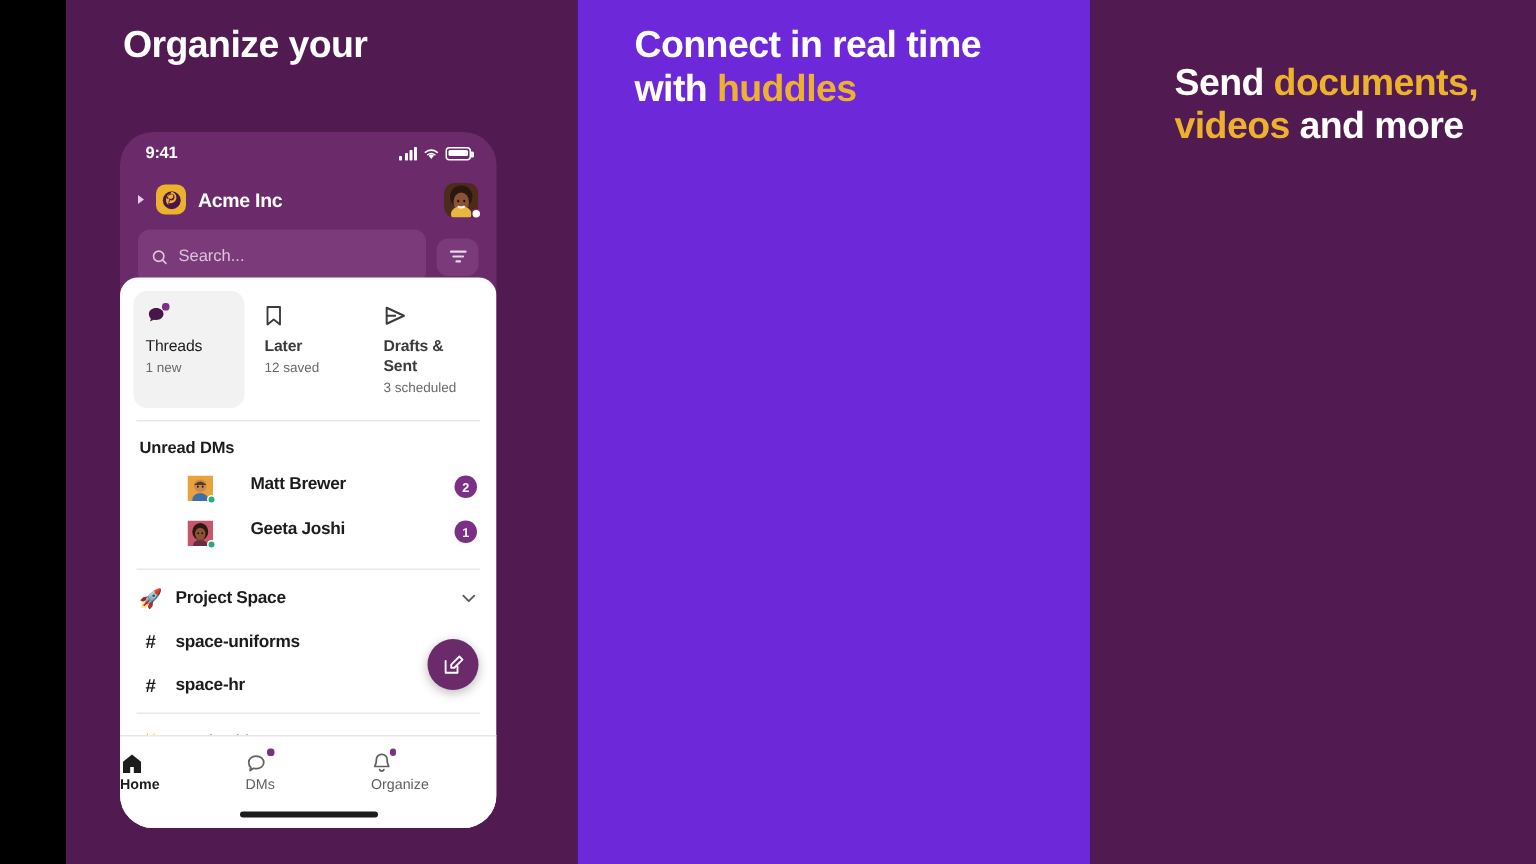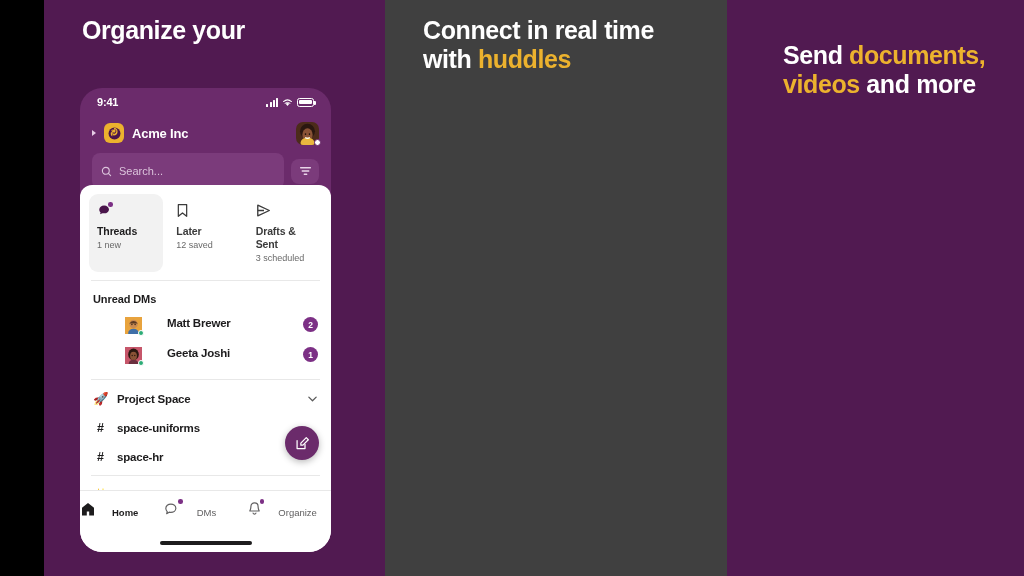--- a/index.html
+++ b/index.html
@@ -12,21 +12,21 @@
   }
   .stage { position: relative; width: 1024px; height: 576px; display: flex; background:#000;padding-left:44px; }
 
   .panel {
     position: relative;
     width: 341px; height: 576px;
     background: #511A51;
     overflow: hidden;
     flex: 0 0 auto;
   }
-  .panel.mid { width: 342px; background:#404040; }
+  .panel.mid { width: 342px; background:#6d28d9; }
 
   
   .headline {
     position: absolute; left: 38px; top: 16px; right: 20px;
     font-size: 25px; line-height: 29px; font-weight: 700;
     color: #FFFFFF; letter-spacing: -0.4px;
   }
   .headline .hl { color: #ECB22E; }
   .panel.p3 .headline { left: 56px; margin-top: 25px; }
 
@@ -68,21 +68,21 @@
   .search-box .mag { width:11px;height:11px; flex:0 0 auto; }
   .search-ph { color:#DCC4DC; font-size:11px; }
   .filter-btn { width:28px;height:25px;border-radius:8px;background:#7B3B7B;display:flex;align-items:center;justify-content:center;flex:0 0 auto; }
 
   .p1-sheet { position:absolute; left:0; right:0; top:97px; bottom:0; background:#fff; border-radius:12px 12px 0 0; overflow:hidden; }
 
   .tiles { display:flex; gap:5px; padding:9px 9px 8px 9px; }
   .tile { flex:1; border-radius:9px; padding:8px 8px 9px 8px; min-height:62px; }
   .tile.active { background:#F2F2F2; }
   .tile .ico { height:16px; margin-bottom:7px; display:flex; align-items:center; position:relative; }
-  .tile .t-name { font-size:10.5px; font-weight:700; color:#1D1C1D; letter-spacing:-0.1px; line-height:13px; }
+  .tile .t-name { font-size:10.5px; font-weight:400; color:#1D1C1D; letter-spacing:-0.1px; line-height:13px; }
   .tile .t-sub { font-size:9px; color:#696969; margin-top:2px; }
   .tile.dim .t-name { color:#3B3B3B; font-weight:600;}
   .tile .badge-dot { position:absolute; width:4.5px;height:4.5px;border-radius:50%;background:#7C3085; top:0px; left:11px;}
 
   .divider { height:1px; background:#E8E8E8; margin:0 11px; }
 
   .sec-title { font-size:11px; font-weight:700; color:#1D1C1D; padding:12px 13px 7px 13px; letter-spacing:-0.1px;}
 
   .dm-row { display:flex; align-items:flex-start; gap:25px; padding:5px 13px; height:30px;margin-left:32px; }
   .dm-av { width:17px;height:17px;border-radius:5px;flex:0 0 auto;position:relative;overflow:visible; }
@@ -96,21 +96,21 @@
   .ch-name { flex:1; font-size:11.5px; font-weight:700; color:#1D1C1D; letter-spacing:-0.2px; }
   .ch-name.muted { font-weight:400; color:#4A4A4A; }
   .chev { width:11px;height:11px; flex:0 0 auto;}
 
   .fab { position:absolute; right:12px; bottom:92px; width:34px;height:34px;border-radius:50%;
      background:#6B2B6B; display:flex;align-items:center;justify-content:center;
      box-shadow:0 2px 7px rgba(0,0,0,.28); }
 
   .tabbar { position:absolute; left:0;right:0;bottom:0; height:62px; background:#fff;
      border-top:1px solid #E8E8E8; display:flex; align-items:flex-start; padding-top:9px; }
-  .tab { flex:1; display:flex; flex-direction:row; align-items:flex-end; gap:16px; }
+  .tab { flex:1; display:flex; flex-direction:column; align-items:flex-start; gap:0; }
   .tab .ti { height:18px; display:flex; align-items:center; position:relative; }
   .tab .tl { font-size:9.5px; color:#616061; }
   .tab.sel .tl { color:#1D1C1D; font-weight:700; }
   .tab .ndot { position:absolute; width:4.5px;height:4.5px;border-radius:50%;background:#7C3085; top:-1px; right:-2px; }
   .homeind { position:absolute; left:50%; transform:translateX(-50%); bottom:7px; width:92px;height:4px;border-radius:2px;background:#1D1C1D; }
 
   .emoji { font-family:"DejaVu Sans", sans-serif; }
 </style>
 </head>
 <body>

